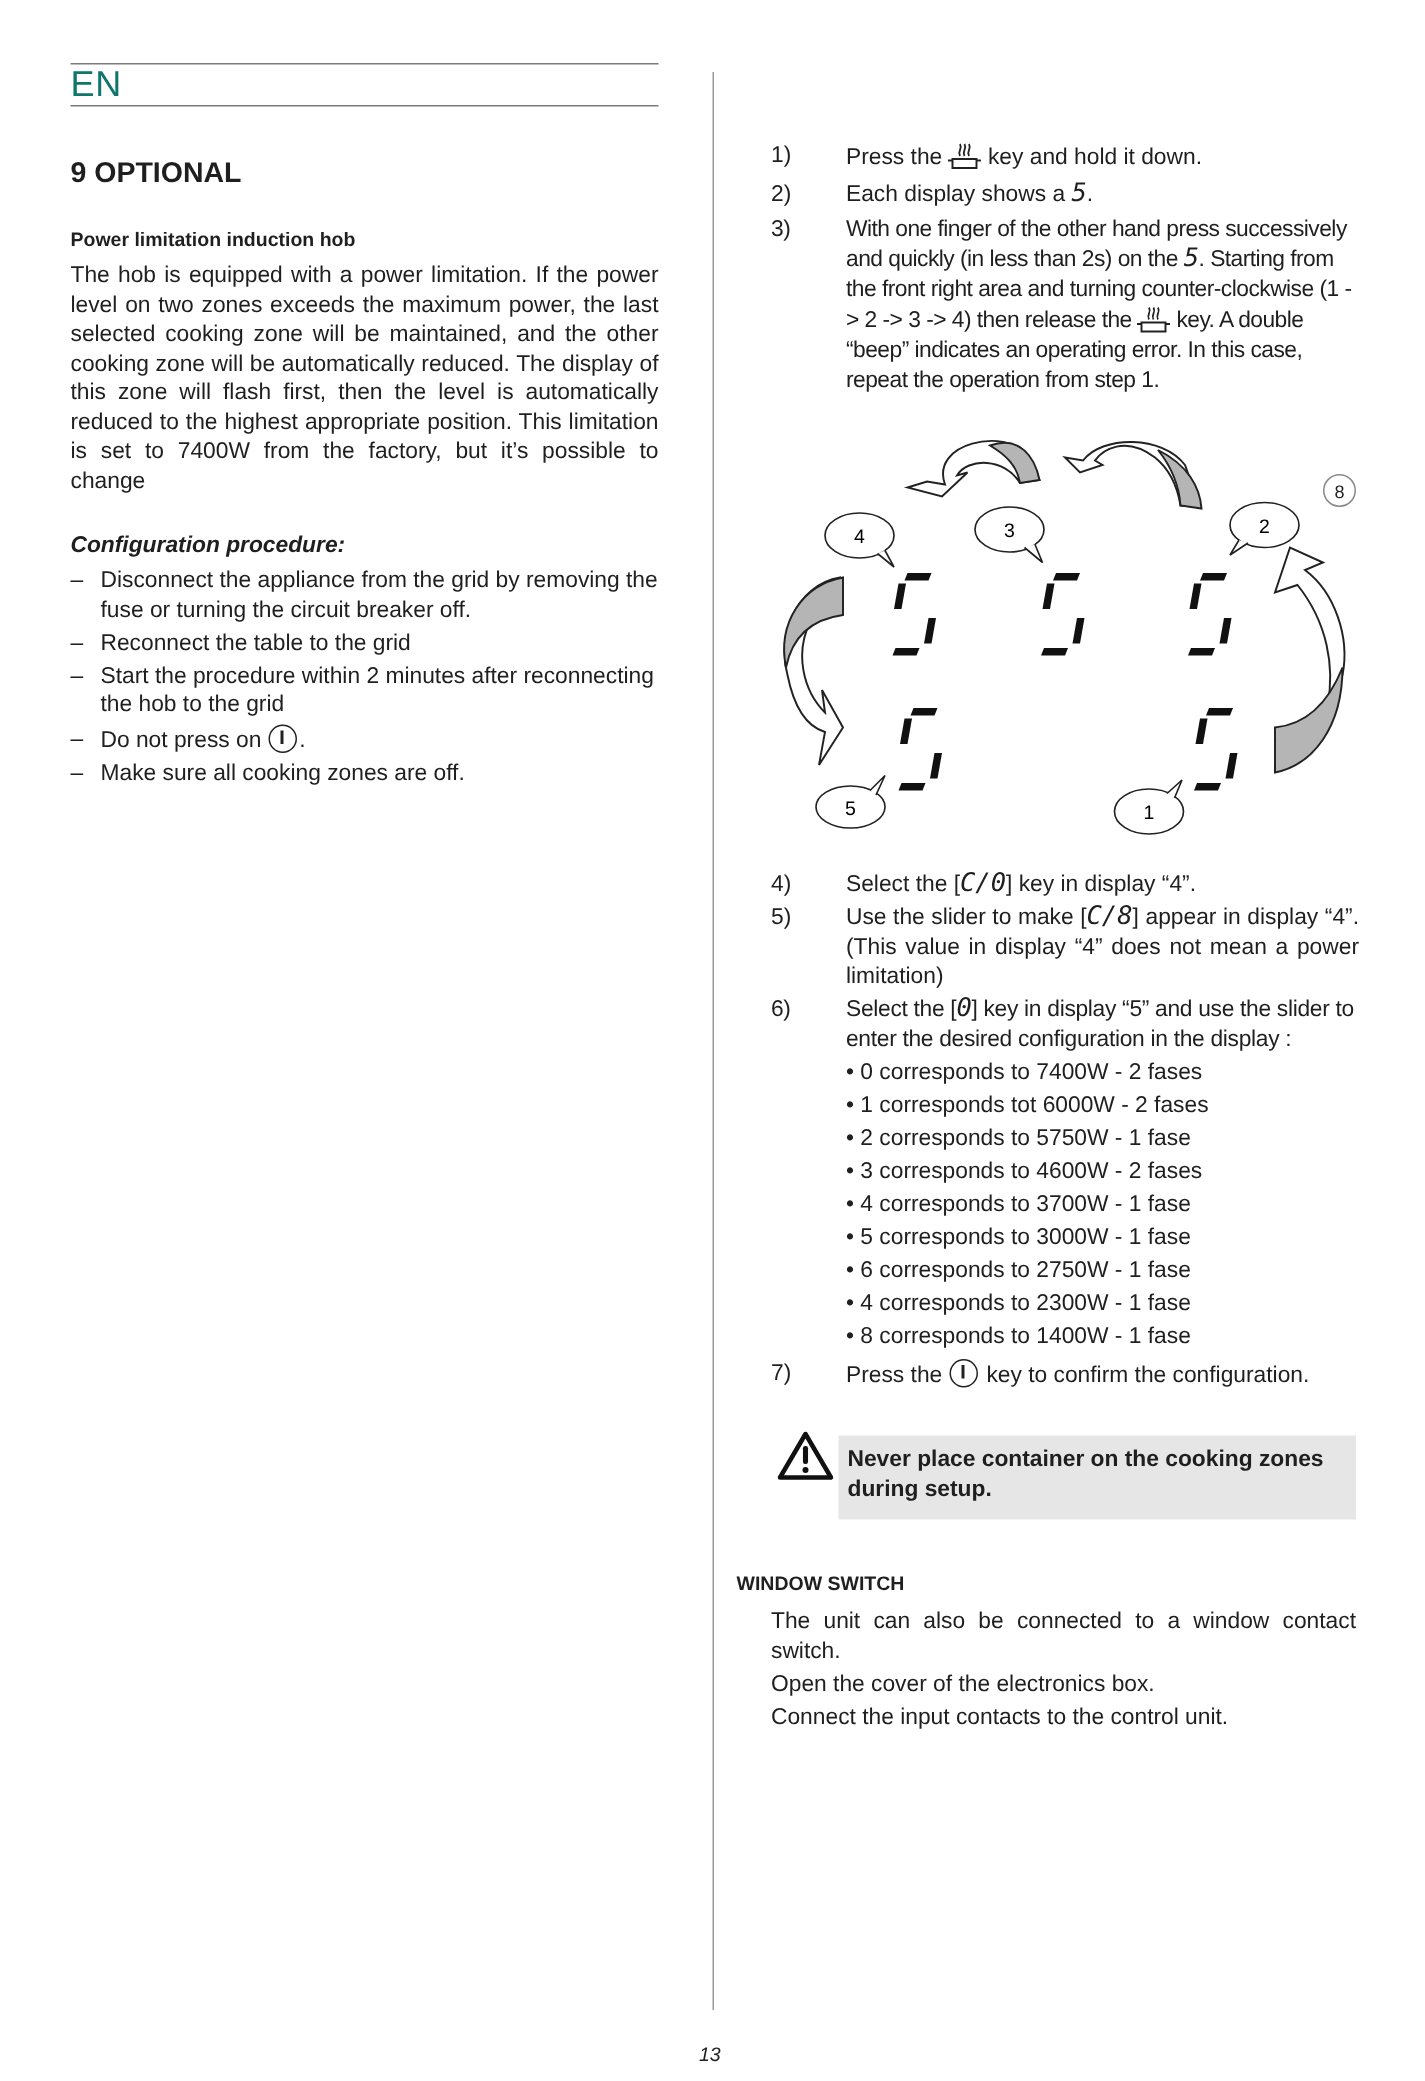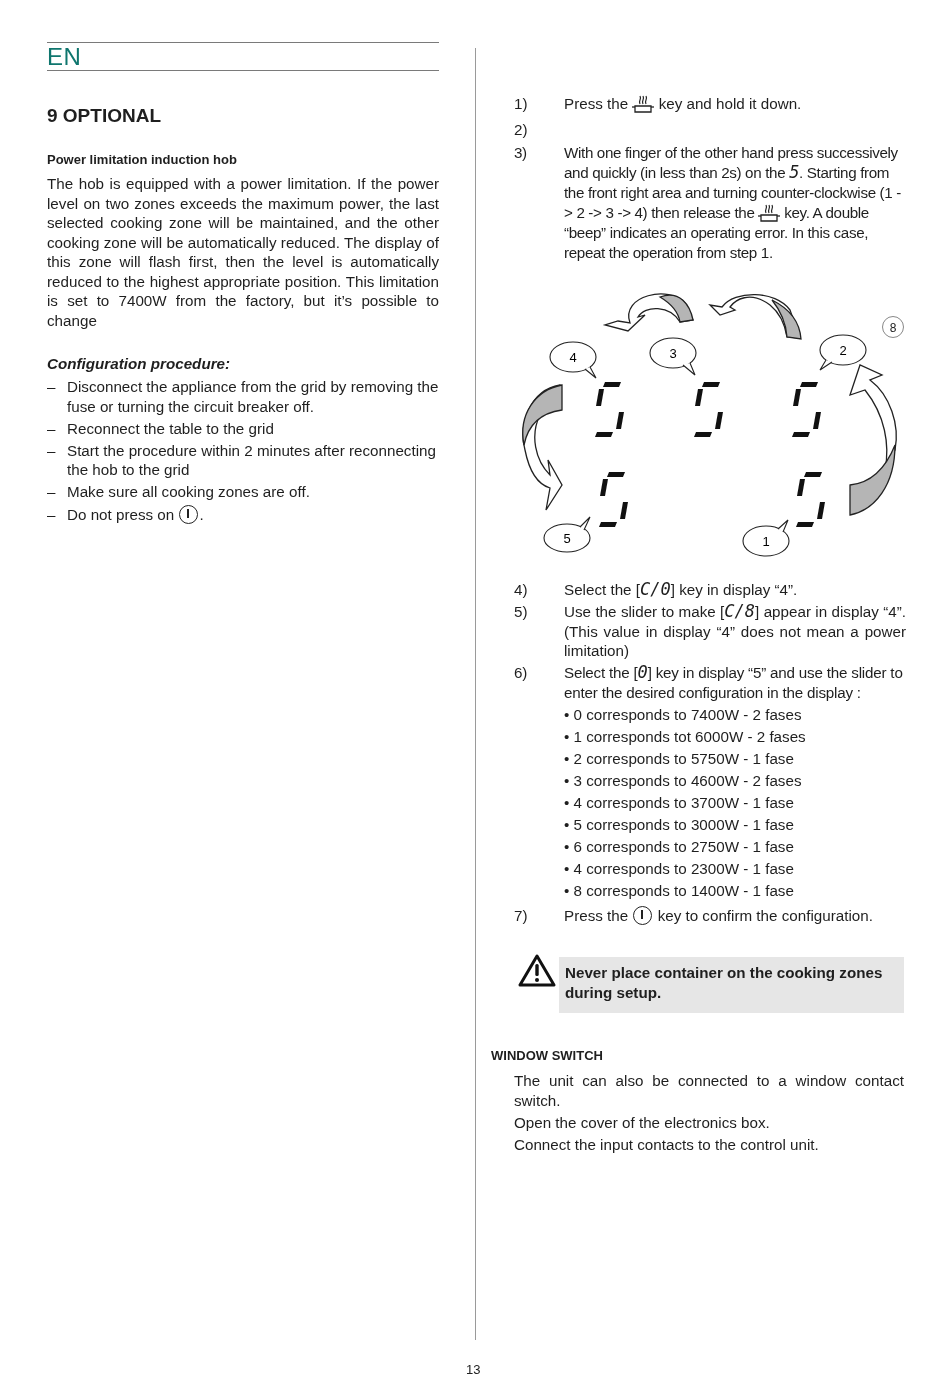--- a/index.html
+++ b/index.html
@@ -22,21 +22,21 @@
   .bullets { position: absolute; left: 564px; width: 340px; list-style: none; margin: 0; padding: 0; }
   .bullets li { font-size: 15.2px; line-height: 22px; }
   .bullets li::before { content: "• "; }
   .power-icon { display: inline-block; width: 19px; height: 19px; border: 1.6px solid #222; border-radius: 50%;
                 box-sizing: border-box; vertical-align: -4px; position: relative; margin: 0 1px; }
   .power-icon::after { content: ""; position: absolute; left: 7px; top: 3px; width: 1.8px; height: 9px; background: #222; }
   .seg-glyph { display: inline-block; font-family: "DejaVu Sans Mono", monospace; font-style: italic; font-size: 17px; line-height: 15px; }
   .pot-icon { display: inline-block; vertical-align: -5px; }
   .warning-box { position: absolute; left: 559px; top: 957px; width: 345px; height: 56px; background: #e6e6e6; }
   .warning-text { position: absolute; left: 565px; top: 963px; width: 336px; font-size: 15.2px; line-height: 20px; font-weight: bold; }
-  .page-num { position: absolute; left: 466px; top: 1362px; font-size: 13px; color: #222; }
+  .page-num { position: absolute; left: 466px; top: 1362px; font-size: 13px; color: #222; font-style: italic; }
   .fig-num { position: absolute; left: 882px; top: 316px; width: 22px; height: 22px; border: 1px solid #888; border-radius: 50%;
              font-size: 12px; text-align: center; line-height: 22px; box-sizing: border-box; color: #222; }
 </style>
 </head>
 <body>
 
 <div class="rule" style="top:42px"></div>
 <div class="abs lang">EN</div>
 <div class="rule" style="top:70px"></div>
 
@@ -44,40 +44,42 @@
 
 <div class="abs h1">9 OPTIONAL</div>
 <div class="abs h2 col-left" style="top:152px">Power limitation induction hob</div>
 <div class="abs para col-left" style="top:174px">The hob is equipped with a power limitation. If the power level on two zones exceeds the maximum power, the last selected cooking zone will be maintained, and the other cooking zone will be automatically reduced. The display of this zone will flash first, then the level is automatically reduced to the highest appropriate position. This limitation is set to 7400W from the factory, but it’s possible to change</div>
 
 <div class="abs col-left" style="top:355px; font-size:15.2px; font-weight:bold;font-style:italic;">Configuration procedure:</div>
 <ul class="abs dash-list col-left" style="top:377px">
   <li>Disconnect the appliance from the grid by removing the fuse or turning the circuit breaker off.</li>
   <li>Reconnect the table to the grid</li>
   <li>Start the procedure within 2 minutes after reconnecting the hob to the grid</li>
-  <li>Make sure all cooking zones are off.</li>
   <li style="margin-top:3px">
     <span>Do not press on</span>
     <span class="power-icon"></span><span>.</span>
   </li>
+  <li>Make sure all cooking zones are off.</li>
 </ul>
 
 <div class="step" style="top:94px">
   <span class="num">1)</span>
   <span class="txt"><span>Press the</span>
     <svg class="pot-icon" width="22" height="20" viewBox="0 0 22 20">
       <path d="M8 2 q1 2 0 4 q-1 2 0 4 M11 2 q1 2 0 4 q-1 2 0 4 M14 2 q1 2 0 4 q-1 2 0 4" stroke="#222" stroke-width="1.2" fill="none"></path>
       <path d="M3 12 h16 v6 h-16 z" stroke="#222" stroke-width="1.3" fill="none"></path>
       <line x1="0" y1="13" x2="3" y2="13" stroke="#222" stroke-width="1.3"></line>
       <line x1="19" y1="13" x2="22" y2="13" stroke="#222" stroke-width="1.3"></line>
     </svg>
     <span>key and hold it down.</span></span>
 </div>
 <div class="step" style="top:120px">
   <span class="num">2)</span>
+  <span class="txt"><span>Each display shows a</span>
+    <span class="seg-glyph">5</span><span>.</span></span>
 </div>
 <div class="step" style="top:143px; letter-spacing:-0.35px; line-height:20px">
   <span class="num">3)</span>
   <span class="txt" style="text-align:left"><span>With one finger of the other hand press successively and quickly (in less than 2s) on the</span>
     <span class="seg-glyph">5</span><span>. Starting from the front right area and turning counter-clockwise (1 -&gt; 2 -&gt; 3 -&gt; 4) then release the</span>
     <svg class="pot-icon" width="22" height="20" viewBox="0 0 22 20">
       <path d="M8 2 q1 2 0 4 q-1 2 0 4 M11 2 q1 2 0 4 q-1 2 0 4 M14 2 q1 2 0 4 q-1 2 0 4" stroke="#222" stroke-width="1.2" fill="none"></path>
       <path d="M3 12 h16 v6 h-16 z" stroke="#222" stroke-width="1.3" fill="none"></path>
       <line x1="0" y1="13" x2="3" y2="13" stroke="#222" stroke-width="1.3"></line>
       <line x1="19" y1="13" x2="22" y2="13" stroke="#222" stroke-width="1.3"></line>

